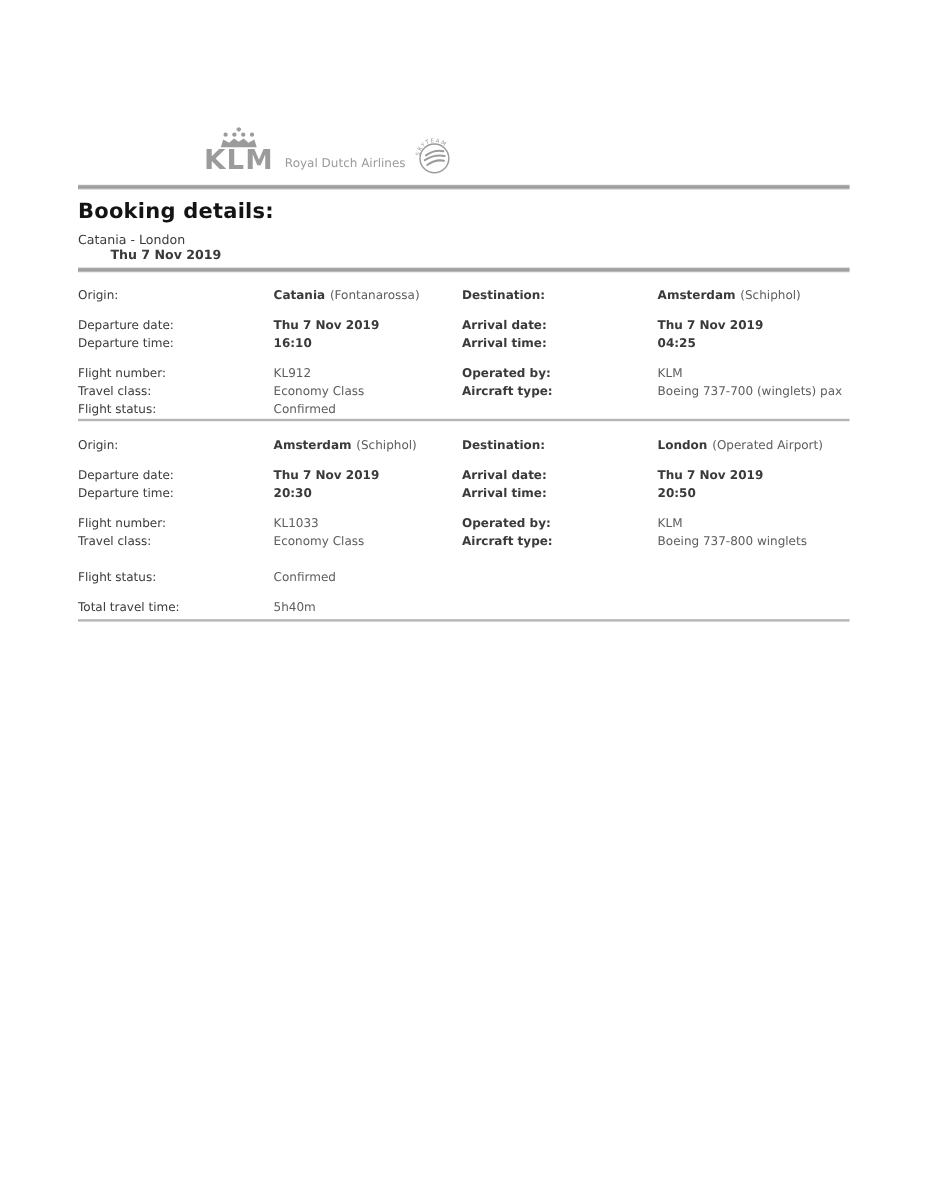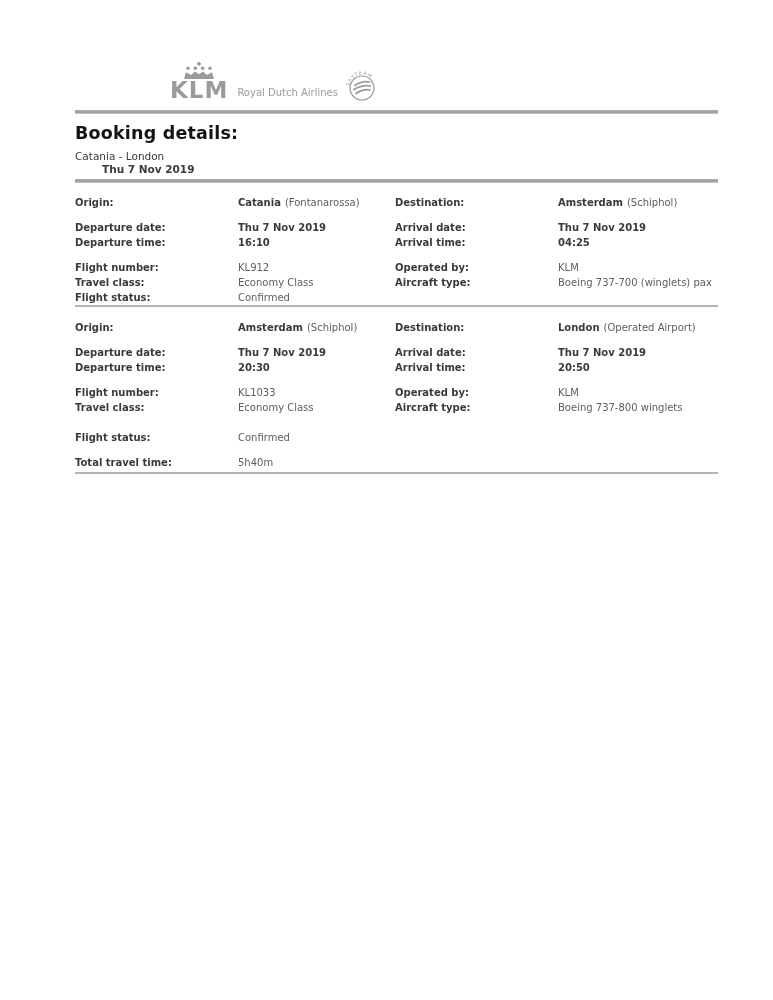--- a/index.html
+++ b/index.html
@@ -2,38 +2,38 @@
 <html><head>
 <meta charset="utf-8">
 <style>
   * { box-sizing: border-box; }
   html, body { margin: 0; padding: 0; background: #ffffff; }
   body {
     width: 773px; height: 1000px;
     font-family: "DejaVu Sans", "Liberation Sans", sans-serif;
     color: #3f3f3f;
   }
-  .page { position: relative; width: 773px; height: 847px; background: #fff; overflow: hidden; }
+  .page { position: relative; width: 773px; height: 847px; background: #fff; overflow: hidden; margin-top: 44px; }
 
   
   .brand {
     position: absolute; top: 62px; left: 170px;
     display: flex; align-items: flex-end; color: #9b9b9b;
   }
   .klm-block { display: flex; flex-direction: column; align-items: center; }
   .crown-icon { display: block; margin-bottom: 1px; }
   .klm-word {
     font-size: 23px; font-weight: bold; letter-spacing: 1px;
     line-height: 21px; color: #9b9b9b;
   }
   .tagline { font-size: 10px; color: #9b9b9b; margin: 0 8px 3px 9px; white-space: nowrap; }
   .skyteam { margin-bottom: -2px; }
 
   
-  .content { position: absolute; left: 75px; top: 0; width: 643px; }
+  .content { position: absolute; left: 65px; top: 0; width: 643px; }
   .rule-thick {
     height: 4px; width: 100%;
     background: linear-gradient(#b2b2b2, #999999 55%, #cfcfcf);
     margin-top: 110px;
   }
   .rule-thick.second { margin-top: 3px; }
   .rule-thin { height: 2px; width: 100%; background: #b5b5b5; }
 
   
   .doc-title {
@@ -42,21 +42,21 @@
   }
   .route-line { margin-top: 7px; font-size: 10.5px; line-height: 13px; font-weight: normal; color: #3a3a3a; }
   .date-line  { padding-left: 27px; font-size: 10.5px; line-height: 13px; font-weight: bold; color: #3a3a3a; }
 
   
   .segment { margin-top: 12px; }
   .segment.second { margin-top: 13px; }
   .row { display: flex; font-size: 10px; line-height: 15px; }
   .row.gap { margin-top: 10px; justify-content: center; }
   .row.gap-lg { margin-top: 15px; }
-  .cl { width: 163px; font-weight: bold; color: #3a3a3a; flex-shrink: 0; }
+  .cl { width: 163px; font-weight: normal; color: #3a3a3a; flex-shrink: 0; }
   .cv { width: 157px; color: #5d5d5d; flex-shrink: 0; padding-right: 0; }
   .cl2 { width: 163px; font-weight: bold; color: #3a3a3a; flex-shrink: 0; }
   .cv2 { flex: 1; color: #5d5d5d; }
   .cv b, .cv2 b { color: #3a3a3a; font-weight: bold; }
   .cv b:not(:empty), .cv2 b:not(:empty) { margin-right: 4px; }
   .cv i, .cv2 i { font-style: normal; }
   .rule-thin.mid { margin-top: 0px; }
   .rule-thin.bottom { margin-top: 2px; }
 </style>
 </head>

